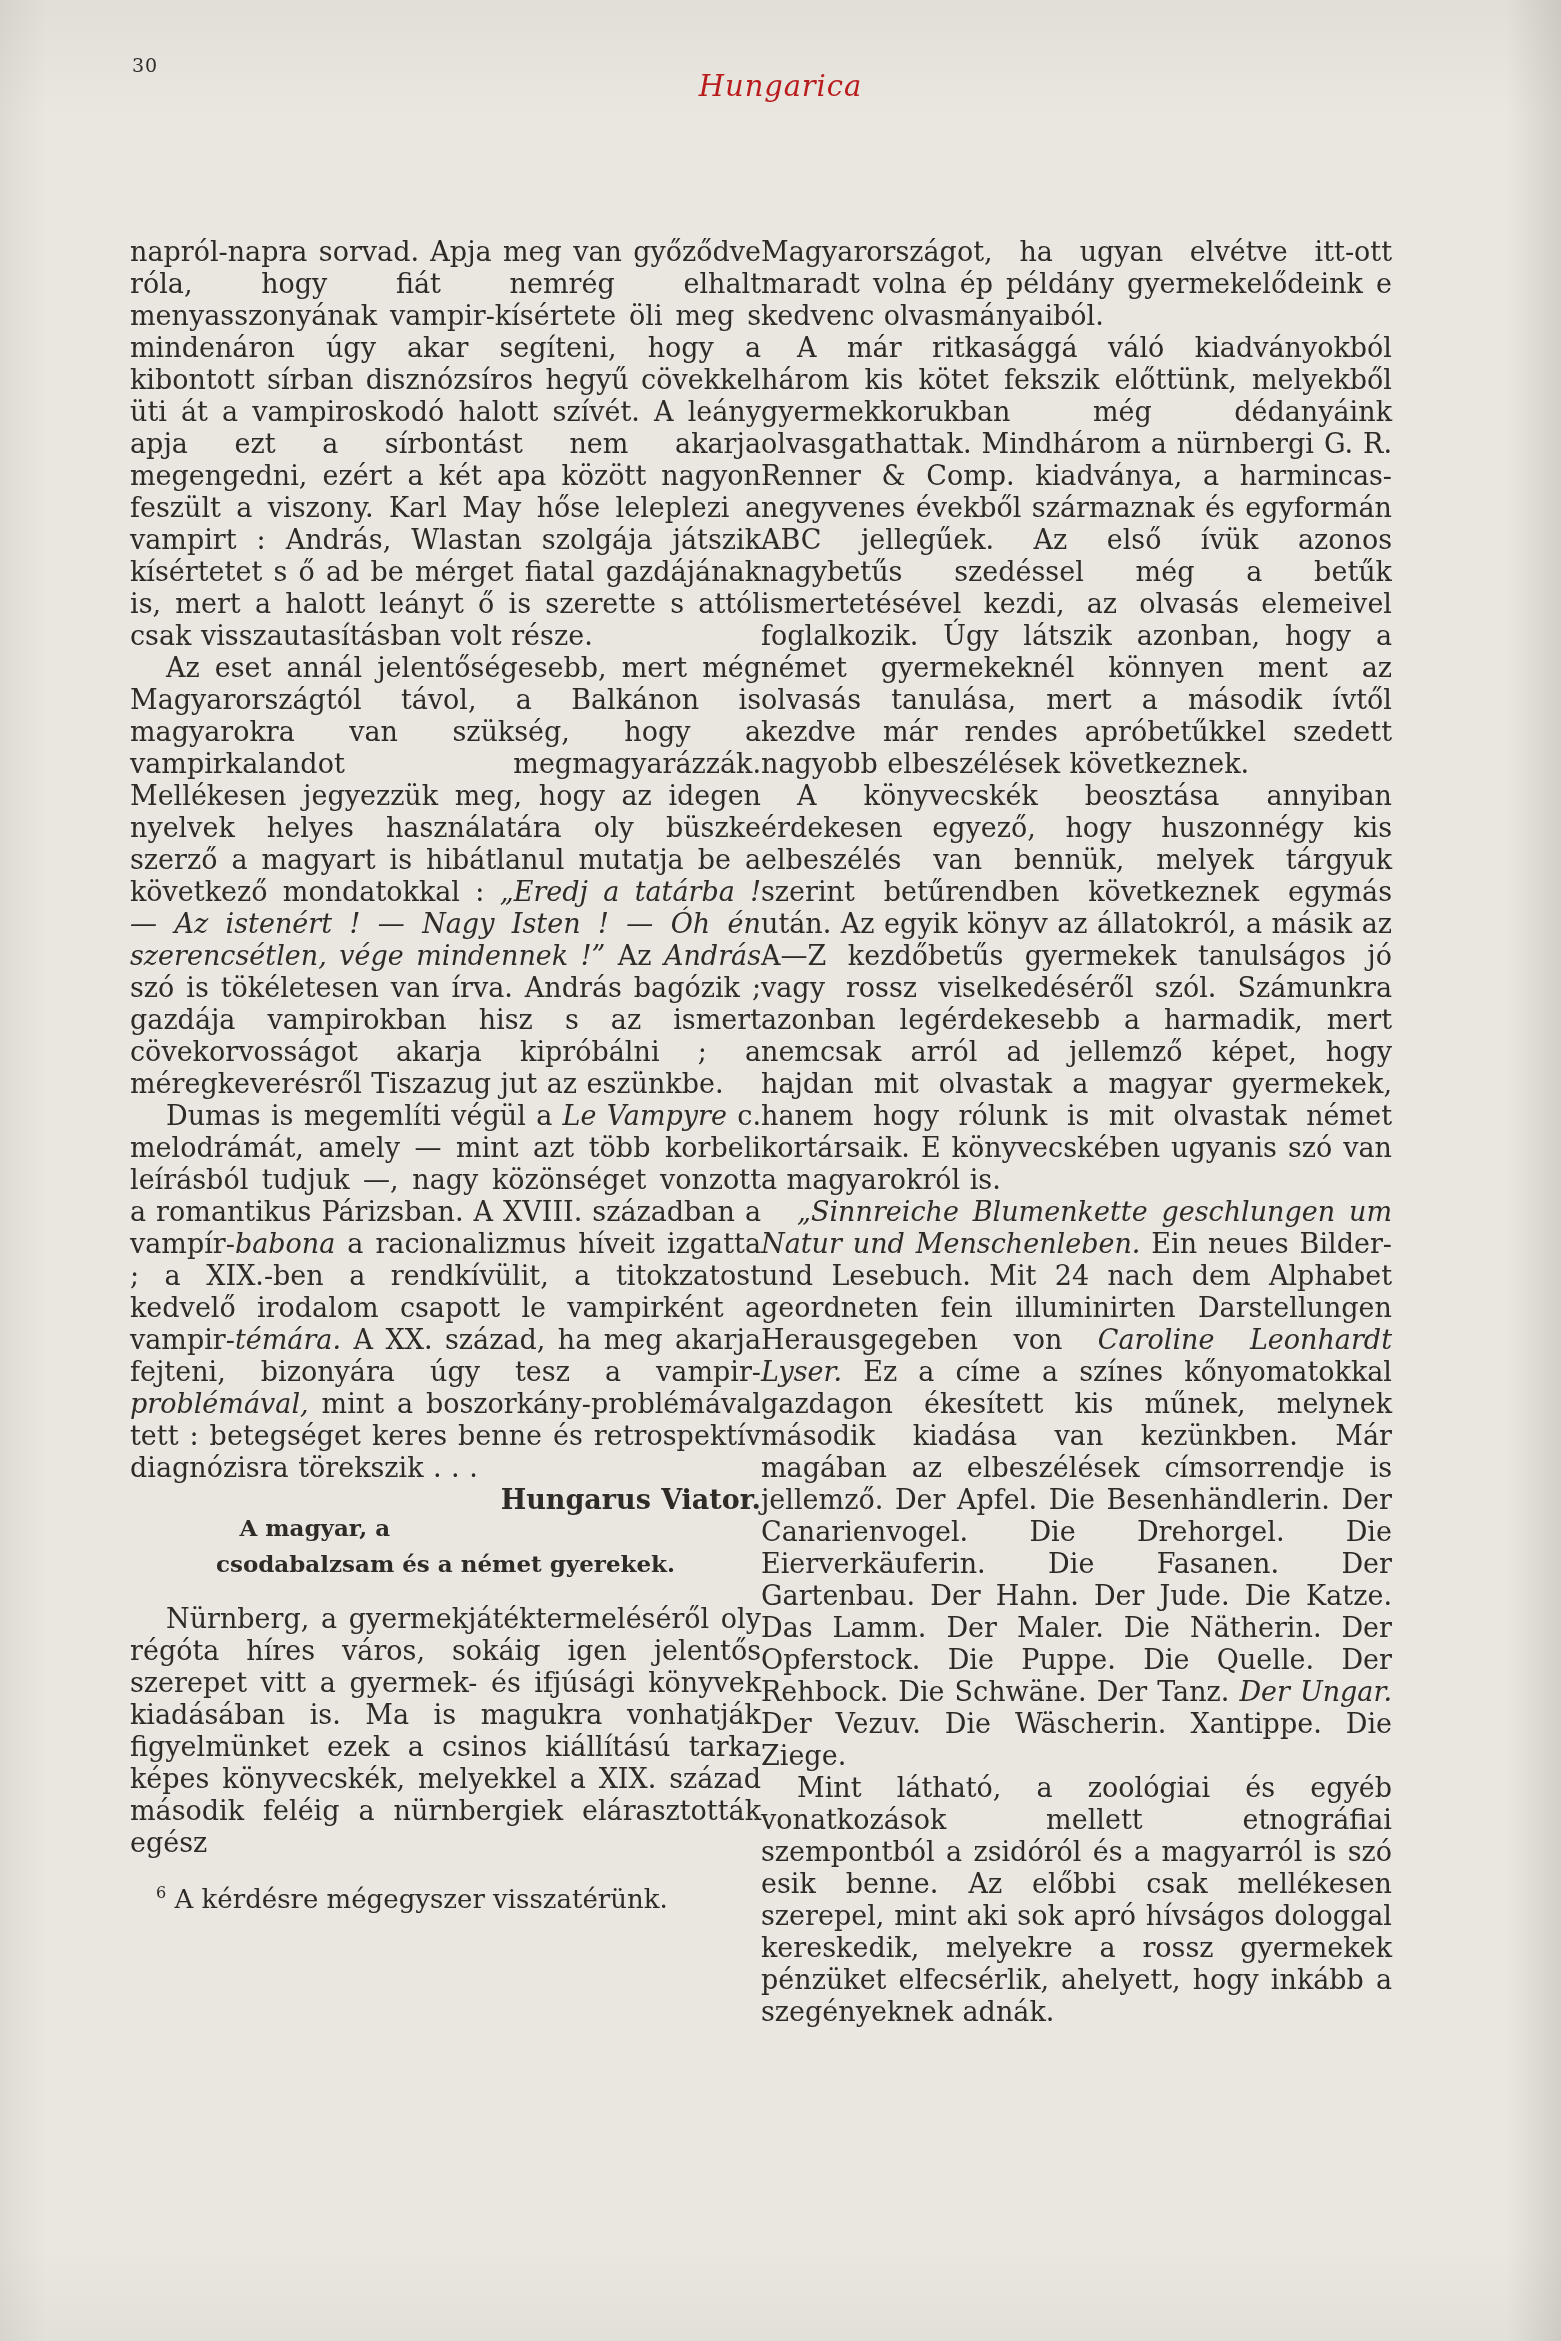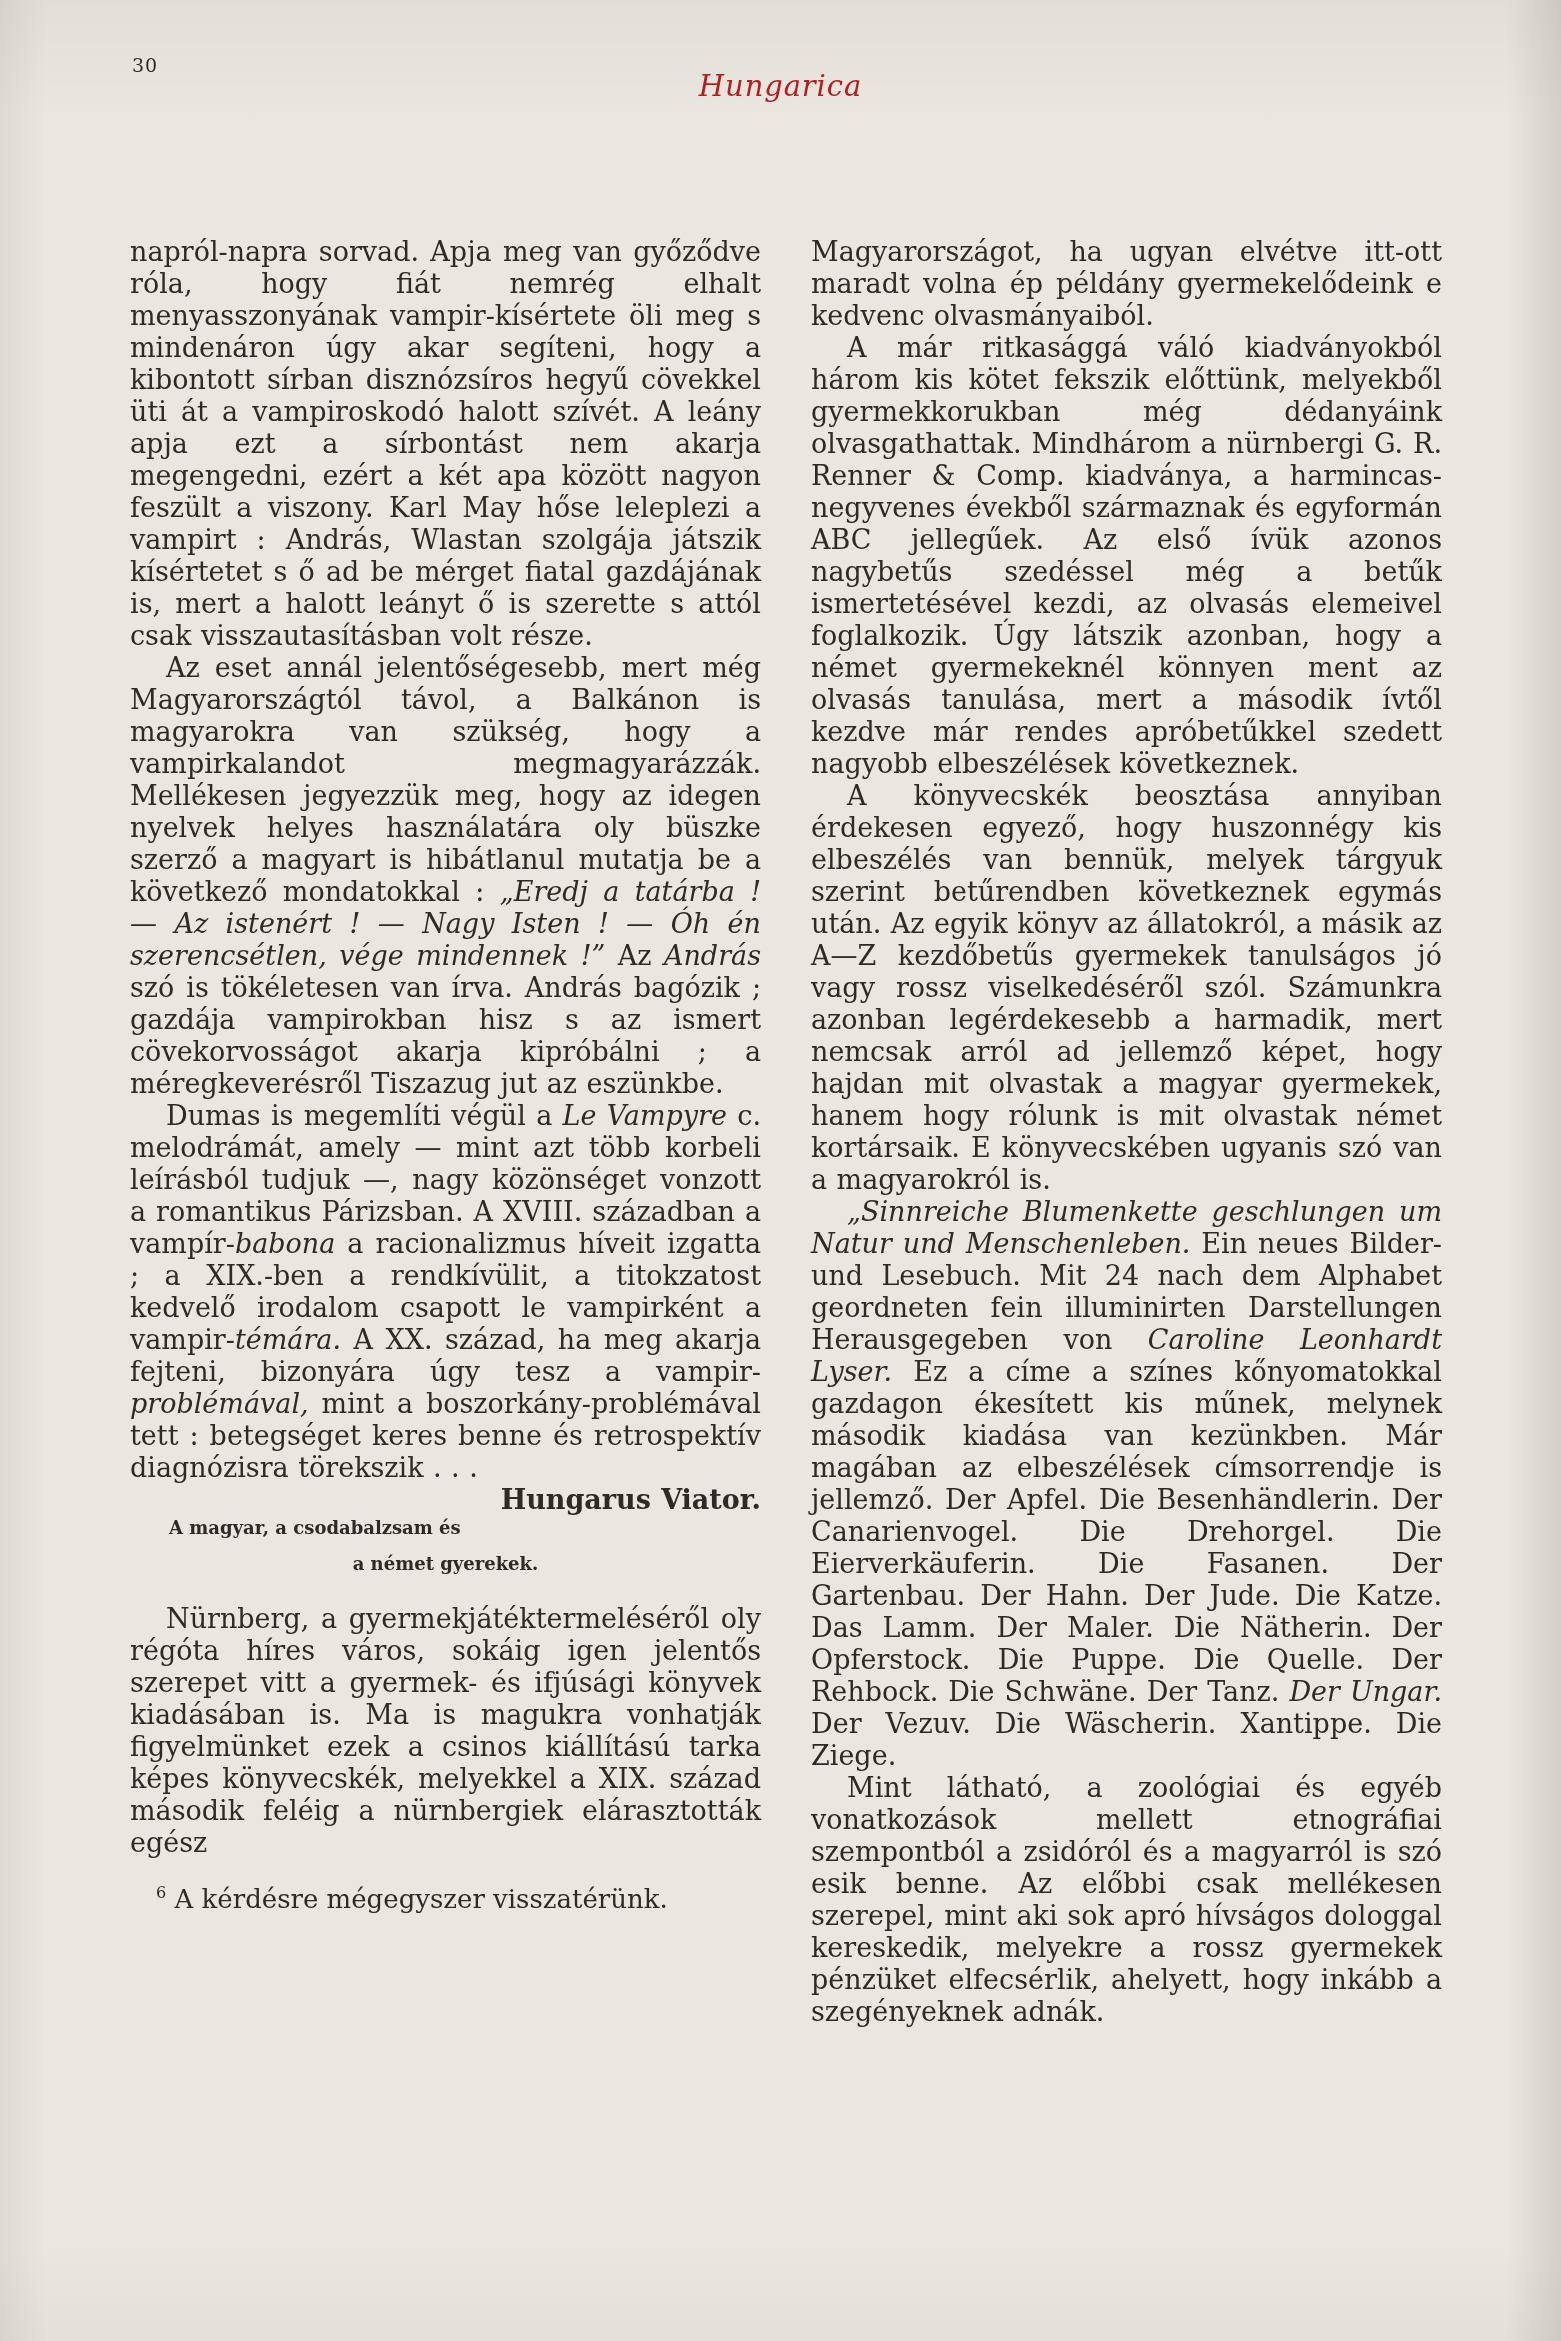--- a/index.html
+++ b/index.html
@@ -40,39 +40,38 @@
     font-size: 29px;
     letter-spacing: 0.9px;
     color: #b91c1c;
   }
   .columns {
     position: absolute;
     top: 236px;
     left: 130px;
     width: 1312px;
     display: flex;
-    gap: 50px;
   }
   .col {
     width: 631px;
     flex: 0 0 631px;
   }
   .paragraph {
     margin: 0;
     font-size: 27px;
     line-height: 32px;
     text-align: justify;
     word-spacing: 0.9px;
   }
   .paragraph.indent {
     text-indent: 36px;
   }
   .heading {
     margin: 26px 35px 21px 35px;
-    font-size: 18px;
+    font-size: 23px;
     line-height: 36px;
     font-weight: bold;
     text-align: center;
   }
   .footnote {
     margin: 26px 0 0 0;
     font-size: 26px;
     line-height: 28px;
     text-indent: 26px;
     text-align: left;

